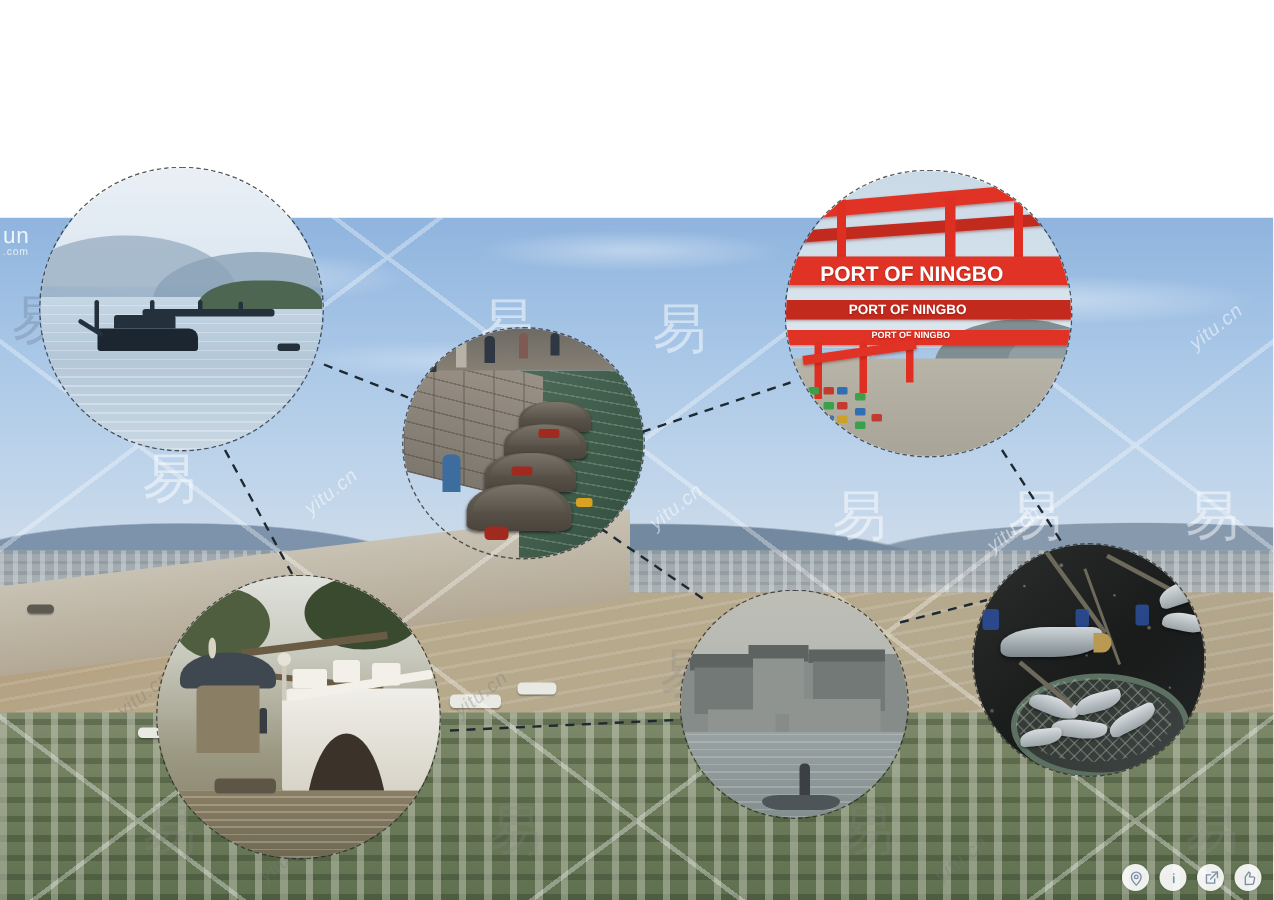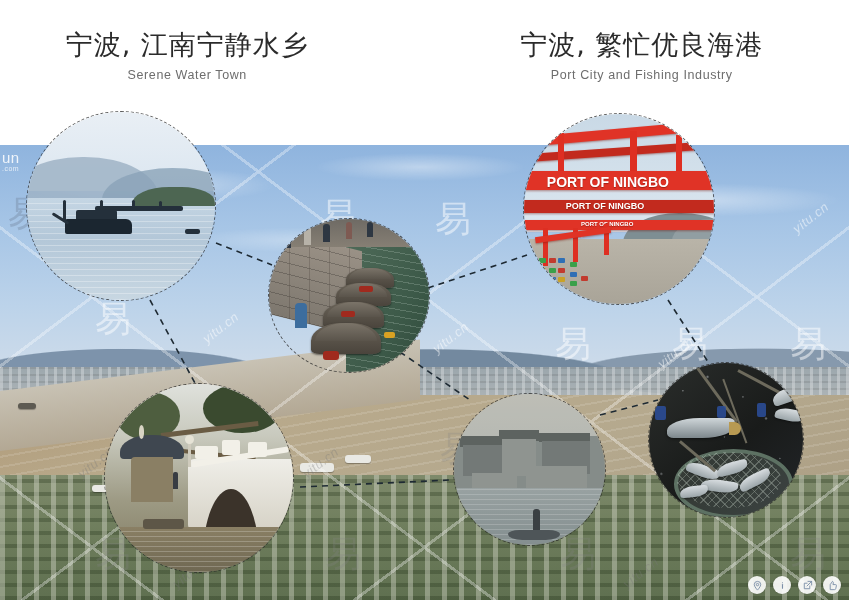--- a/index.html
+++ b/index.html
@@ -240,32 +240,20 @@
     <div class="wm-url dark" style="left:745px;top:455px;">yitu.cn</div>
     <div class="wm-url dark" style="left:170px;top:565px;">yitu.cn</div>
     <div class="wm-url dark" style="left:620px;top:565px;">yitu.cn</div>
   </div>
 
   <div class="edge-wm">
     <span>un</span>
     <span class="sm">.com</span>
   </div>
 
-  <div class="header">
-    <div class="titles">
-      <div class="title-col left">
-        <div class="t-cn">宁波, 江南宁静水乡</div>
-        <div class="t-en">Serene Water Town</div>
-      </div>
-      <div class="title-col right">
-        <div class="t-cn">宁波, 繁忙优良海港</div>
-        <div class="t-en">Port City and Fishing Industry</div>
-      </div>
-    </div>
-  </div>
 
   <svg class="links">
     <g stroke="#1e2a33" stroke-width="1.6" stroke-dasharray="6 5" fill="none">
       <line x1="150" y1="300" x2="196" y2="385"></line>
       <line x1="216" y1="243" x2="272" y2="265"></line>
       <line x1="428" y1="288" x2="527" y2="255"></line>
       <line x1="400" y1="352" x2="470" y2="400"></line>
       <line x1="300" y1="487" x2="450" y2="480"></line>
       <line x1="600" y1="415" x2="658" y2="400"></line>
       <line x1="668" y1="300" x2="712" y2="368"></line>

